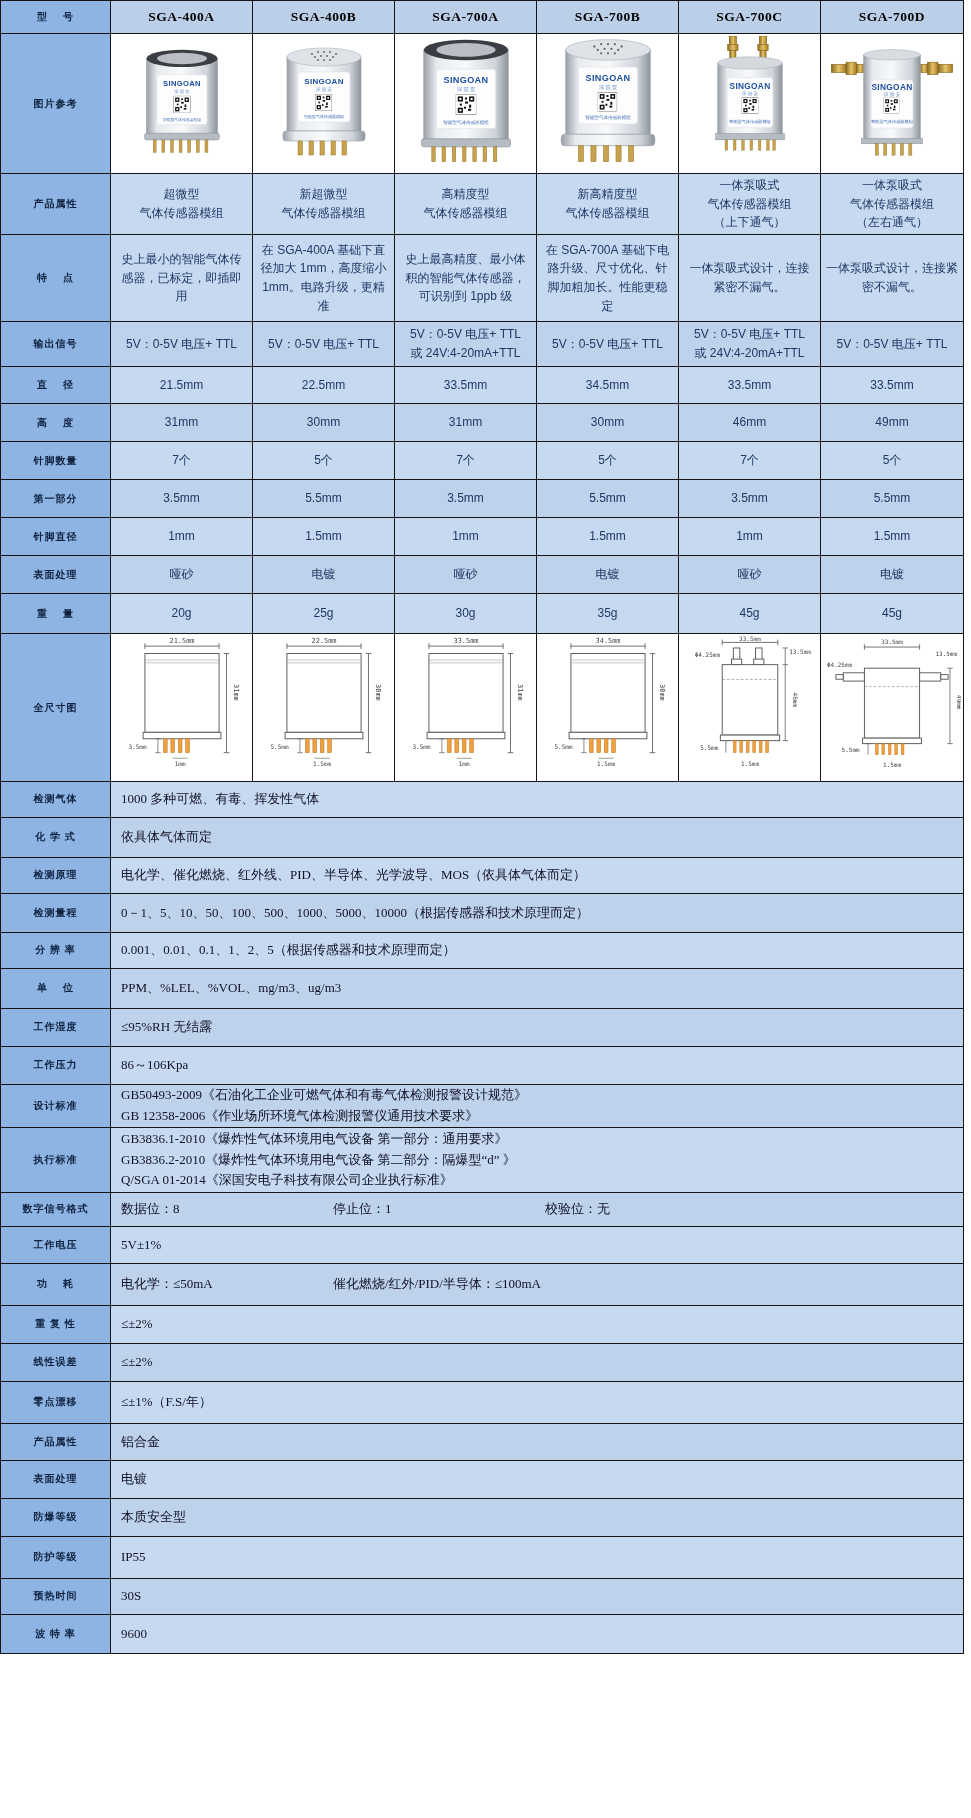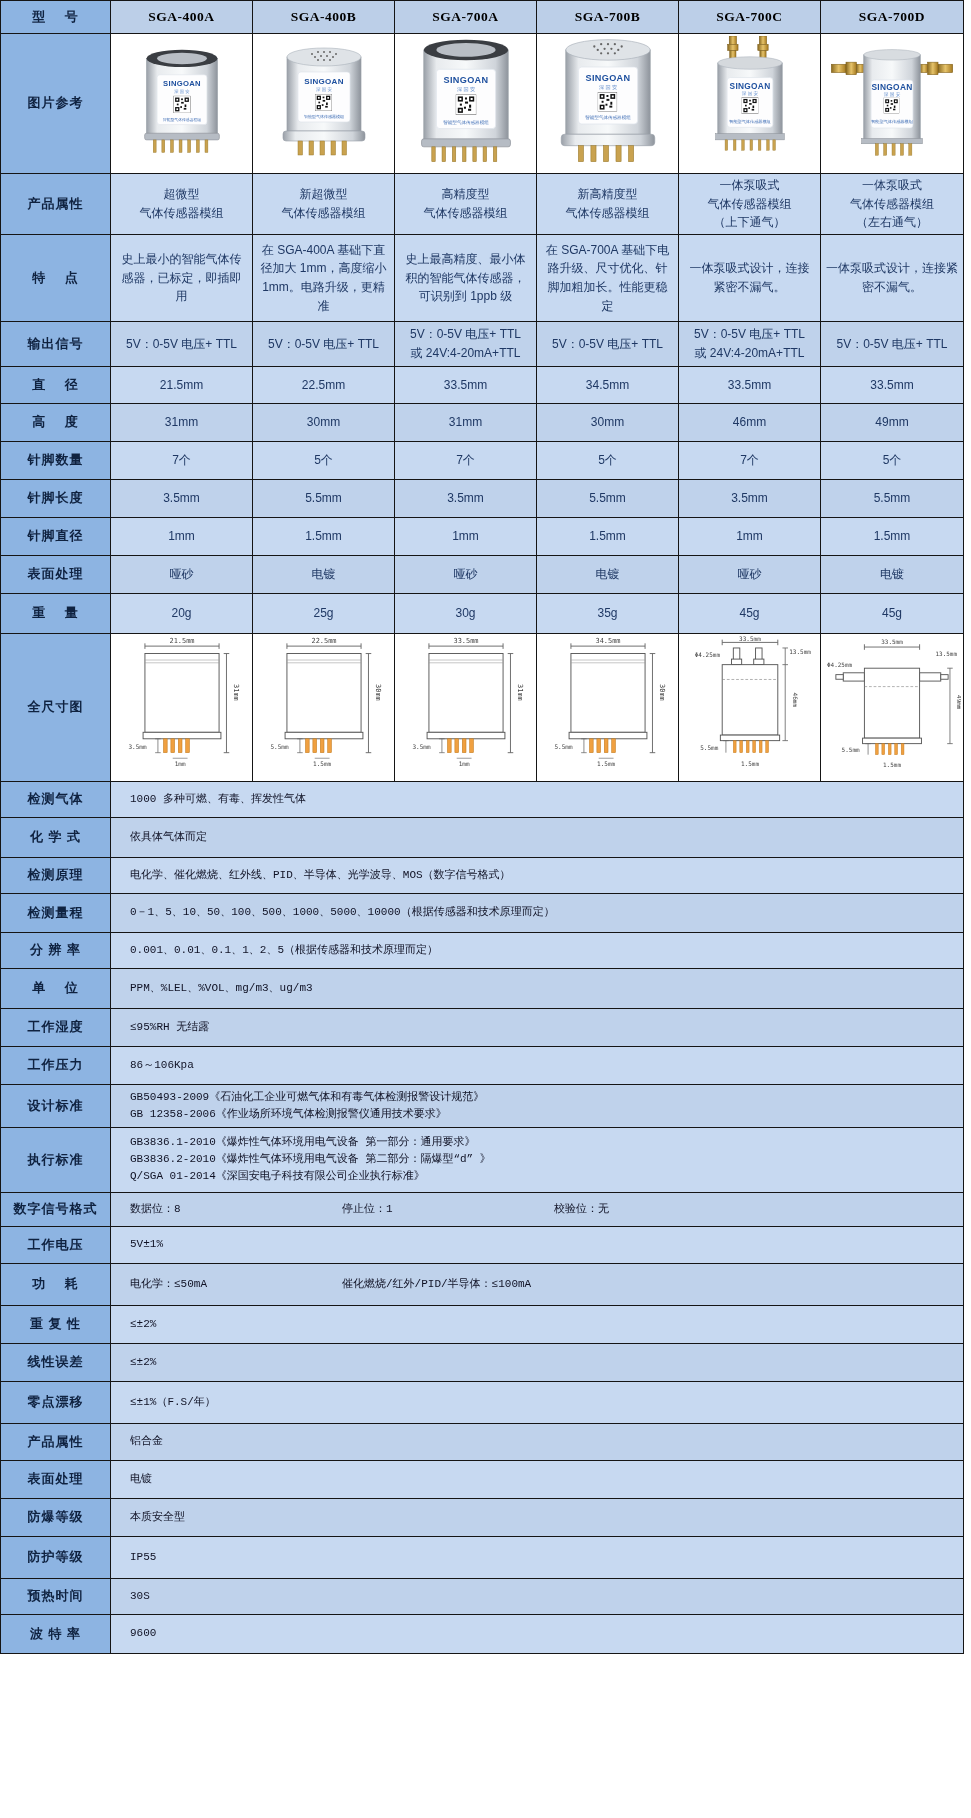--- a/index.html
+++ b/index.html
@@ -1,23 +1,23 @@
 <!DOCTYPE html>
 <html><head>
 <meta charset="utf-8">
 <style>
   html,body{margin:0;padding:0;background:#fff;width:971px;font-family:"Liberation Sans",sans-serif;}
   table{border-collapse:collapse;table-layout:fixed;width:963px;}
   th,td{border:1px solid #151515;padding:0 5px;text-align:center;vertical-align:middle;overflow:hidden;
         color:#1F3864;font-size:12px;line-height:1.55;white-space:pre-line;}
-  th.lbl{background:#8DB4E2;font-weight:bold;color:#0F2240;font-size:13px;letter-spacing:1px;white-space:pre;}
+  th.lbl{background:#8DB4E2;font-weight:bold;color:#0F2240;font-size:10px;letter-spacing:1px;white-space:pre;}
   th.mod{background:#BCCFE8;font-family:"Liberation Serif",serif;font-weight:bold;font-size:13.5px;color:#000;letter-spacing:.5px;}
   tr.ca td{background:#C7D9F1;} tr.cb td{background:#BFD2EB;}
   td.w{background:#fff !important;padding:1px;}
-  td.dv{text-align:left;padding-left:19px;font-family:Liberation Mono, monospace;font-size:11px;color:#101225;}
+  td.dv{text-align:left;padding-left:10px;font-family:Liberation Serif, serif;font-size:13px;color:#101225;}
   .seg{display:inline-block;width:212px;text-align:left;}
   .seg:last-child{width:auto;}
   .h33{height:33px}.h151{height:107px}.h38{height:38px}.h61{height:61px}.h87{height:87px}.h45{height:45px}
   .h37{height:37px}.h41{height:40px}.h147{height:147px}.h36{height:36px}.h39{height:39px}.h43{height:43px}
   .h65{height:65px}.h34{height:34px}.h42{height:42px}
   .art{display:inline-block;vertical-align:middle;}
   .dt{font-size:7.5px;fill:#444;font-family:"DejaVu Sans Mono",monospace;}
   .dts{font-size:6.5px;fill:#444;font-family:"DejaVu Sans Mono",monospace;}
   .brand{font-size:8px;font-weight:bold;fill:#1D4F9E;font-family:"Liberation Sans",sans-serif;letter-spacing:.3px;}
   .brandcn{font-size:4.5px;fill:#6B94CF;}
@@ -318,21 +318,21 @@
   <tr class="h38 ca">
     <th class="lbl">针脚数量</th>
     <td>7个</td>
     <td>5个</td>
     <td>7个</td>
     <td>5个</td>
     <td>7个</td>
     <td>5个</td>
   </tr>
   <tr class="h38 cb">
-    <th class="lbl">针脚长度</th>
+    <th class="lbl">第一部分</th>
     <td>3.5mm</td>
     <td>5.5mm</td>
     <td>3.5mm</td>
     <td>5.5mm</td>
     <td>3.5mm</td>
     <td>5.5mm</td>
   </tr>
   <tr class="h38 ca">
     <th class="lbl">针脚直径</th>
     <td>1mm</td>
@@ -413,21 +413,21 @@
   <tr class="h36 ca">
         <th class="lbl">检测气体</th>
         <td class="dv" colspan="6">1000 多种可燃、有毒、挥发性气体</td>
       </tr>
   <tr class="h41 cb">
         <th class="lbl">化 学 式</th>
         <td class="dv" colspan="6">依具体气体而定</td>
       </tr>
   <tr class="h36 ca">
         <th class="lbl">检测原理</th>
-        <td class="dv" colspan="6">电化学、催化燃烧、红外线、PID、半导体、光学波导、MOS（数字信号格式）</td>
+        <td class="dv" colspan="6">电化学、催化燃烧、红外线、PID、半导体、光学波导、MOS（依具体气体而定）</td>
       </tr>
   <tr class="h39 cb">
         <th class="lbl">检测量程</th>
         <td class="dv" colspan="6">0－1、5、10、50、100、500、1000、5000、10000（根据传感器和技术原理而定）</td>
       </tr>
   <tr class="h36 ca">
         <th class="lbl">分 辨 率</th>
         <td class="dv" colspan="6">0.001、0.01、0.1、1、2、5（根据传感器和技术原理而定）</td>
       </tr>
   <tr class="h41 cb">

